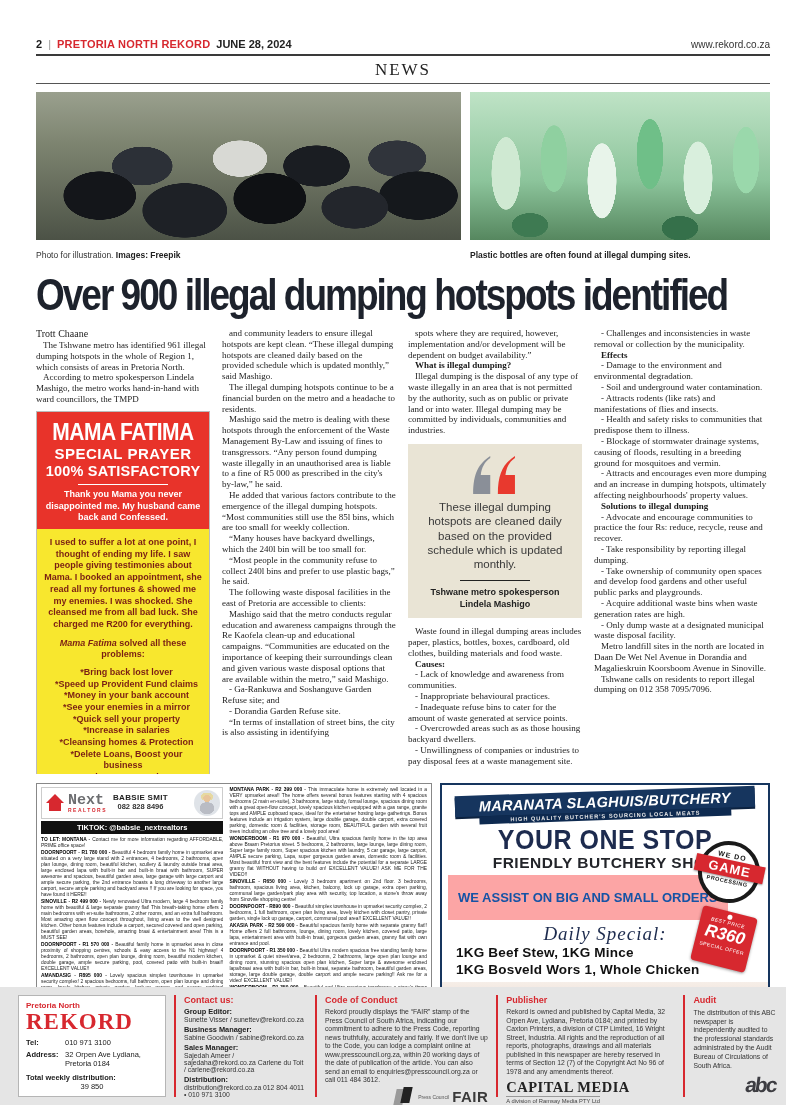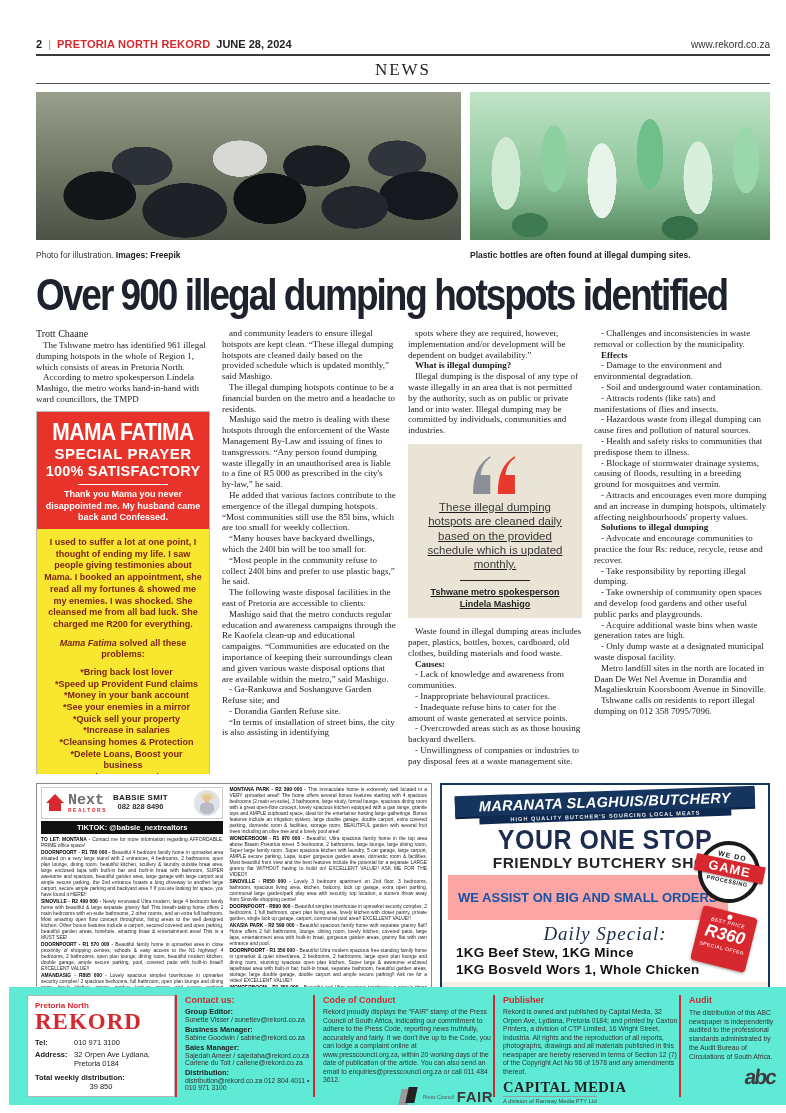--- a/index.html
+++ b/index.html
@@ -52,21 +52,21 @@
   .headline { font-family:"Liberation Sans", sans-serif; font-weight:bold; color:#1d222c; font-size:37px; letter-spacing:-2px; white-space:nowrap; transform:scaleY(1.22); transform-origin:top left; margin-top:10px; height:46px; }
 
   
   .cols { display:flex; gap:12px; margin-top:12px; height:446px; overflow:hidden; }
   .col { width:174px; font-size:9px; line-height:1.2; color:#1c1c1c; text-align:left; }
   .col p { margin:0; text-indent:7px; }
   .col p.b-head { font-weight:bold; }
   .byline { font-size:10px; margin-bottom:8px; text-indent:0 !important; }
 
   
-  .quote-box { background:#e9e4d5; margin:8px 0; padding:10px 10px 8px; text-align:center;text-decoration:underline; }
+  .quote-box { background:#e9e4d5; margin:8px 0; padding:10px 10px 8px; text-align:center; }
   .quote-icn { margin:2px auto 6px; display:block; }
   .quote-text { font-family:"Liberation Sans", sans-serif; font-size:11.5px; line-height:1.25; color:#3a3a3a; text-indent:0 !important; }
   .quote-rule { width:70px; border-top:1px solid #222; margin:8px auto 6px; }
   .quote-attr { font-family:"Liberation Sans", sans-serif; font-weight:bold; font-size:9px; color:#222; line-height:1.3; }
 
   
   .mama { border:1px solid #bbb; margin-top:6px; font-family:"Liberation Sans", sans-serif; text-align:center; }
   .mama-red { background:#e8332a; color:#fff; padding:7px 5px 6px; }
   .mama-title { font-weight:bold; font-size:21px; letter-spacing:-.5px; transform:scaleY(1.15); }
   .mama-l2 { font-weight:bold; font-size:15px; letter-spacing:.5px; margin-top:1px; }
@@ -133,21 +133,21 @@
       radial-gradient(26px 20px at 62% 60%, #9e2f35 0 60%, transparent 61%),
       radial-gradient(28px 22px at 78% 52%, #c4525c 0 60%, transparent 61%),
       radial-gradient(30px 22px at 93% 62%, #e8b6a4 0 60%, transparent 61%),
       linear-gradient(180deg, #f6eee8, #e3cfc2); }
   .b-contact { background:#16355e; color:#fff; display:flex; align-items:center; justify-content:center; gap:6px; font-weight:bold; font-size:13px; padding:3px 0; }
   .icn-mail { width:15px; height:10px; background:#fff; position:relative; display:inline-block; }
   .icn-mail:before { content:""; position:absolute; left:0; top:0; border-left:7.5px solid transparent; border-right:7.5px solid transparent; border-top:6px solid #16355e; }
   .icn-fb { width:14px; height:14px; border-radius:50%; background:#fff; color:#16355e; font-weight:bold; font-size:10px; line-height:14px; font-family:"Liberation Serif", serif; }
 
   
-  .footer { position:absolute; left:0; right:0; bottom:8px; background:#5eead4; padding:8px 10px; display:flex; gap:0; font-family:"Liberation Sans", sans-serif; height:118px;margin-left:9px; }
+  .footer { position:absolute; left:0; right:0; bottom:8px; background:#e5e5e5; padding:8px 10px; display:flex; gap:8px; font-family:"Liberation Sans", sans-serif; height:118px; }
   .f-sec { position:relative; padding-left:8px; }
   .f-sec + .f-sec { border-left:2px solid #d7282f; }
   .f-card { background:#fff; border:1px solid #b5b5b5; width:148px; padding:5px 7px; font-size:7.5px; color:#222; }
   .f-brand-top { color:#d7282f; font-weight:bold; font-size:8px; }
   .f-brand { color:#d7282f; font-family:"Liberation Serif", serif; font-weight:bold; font-size:23px; letter-spacing:1px; line-height:1; margin-bottom:5px; }
   .f-row { display:flex; gap:5px; margin-top:3px; }
   .f-row b { min-width:34px; }
   .f-dist { margin-top:5px; text-align:left; }
   .f-dist .val { text-align:center; display:block; }
   .f-head { color:#d7282f; font-weight:bold; font-size:9px; margin-bottom:2px; }
@@ -276,21 +276,20 @@
           </div>
       </div>
 
       <div class="col">
         <div>
             <p>- Challenges and inconsistencies in waste removal or collection by the municipality.</p>
             <p class="b-head">Effects</p>
             <p>- Damage to the environment and environmental degradation.</p>
             <p>- Soil and underground water contamination.</p>
             <p>- Attracts rodents (like rats) and manifestations of flies and insects.</p>
-            <p>- Hazardous waste from illegal dumping can cause fires and pollution of natural sources.</p>
             <p>- Health and safety risks to communities that predispose them to illness.</p>
             <p>- Blockage of stormwater drainage systems, causing of floods, resulting in a breeding ground for mosquitoes and vermin.</p>
             <p>- Attracts and encourages even more dumping and an increase in dumping hotspots, ultimately affecting neighbourhoods' property values.</p>
             <p class="b-head">Solutions to illegal dumping</p>
             <p>- Advocate and encourage communities to practice the four Rs: reduce, recycle, reuse and recover.</p>
             <p>- Take responsibility by reporting illegal dumping.</p>
             <p>- Take ownership of community open spaces and develop food gardens and other useful public parks and playgrounds.</p>
             <p>- Acquire additional waste bins when waste generation rates are high.</p>
             <p>- Only dump waste at a designated municipal waste disposal facility.</p>
             <p>Metro landfill sites in the north are located in Daan De Wet Nel Avenue in Dorandia and Magalieskruin Koorsboom Avenue in Sinoville.</p>

